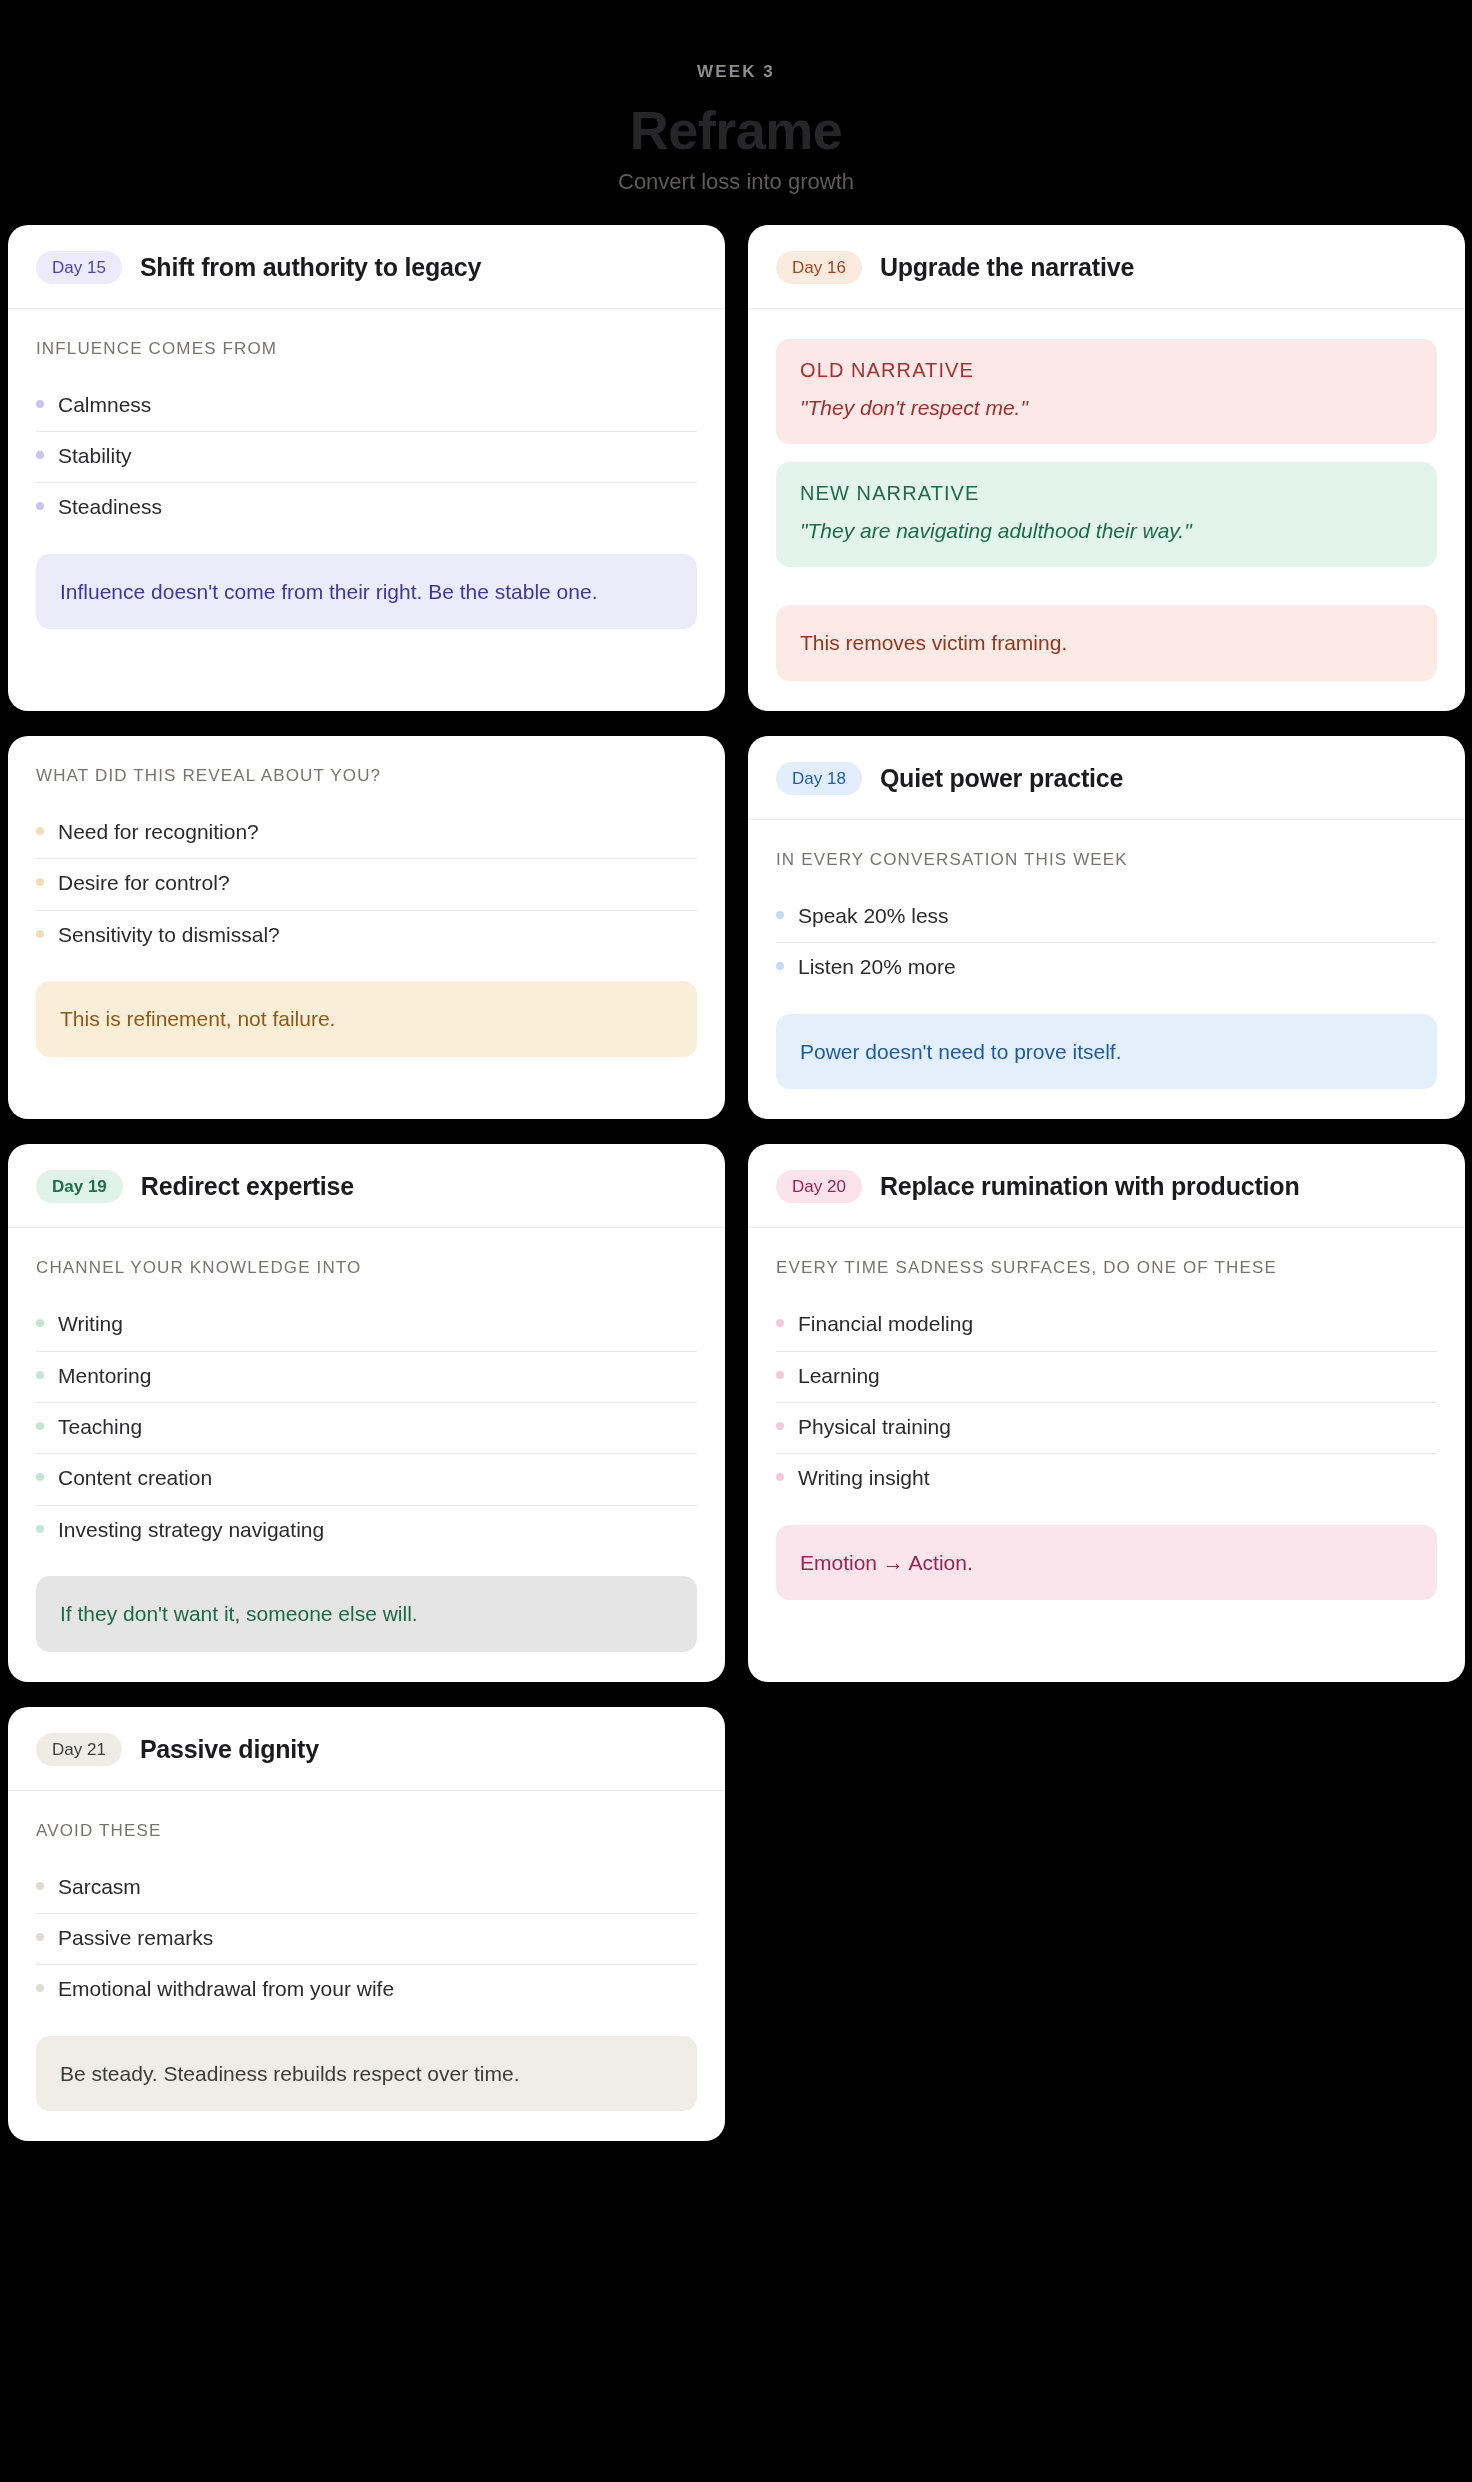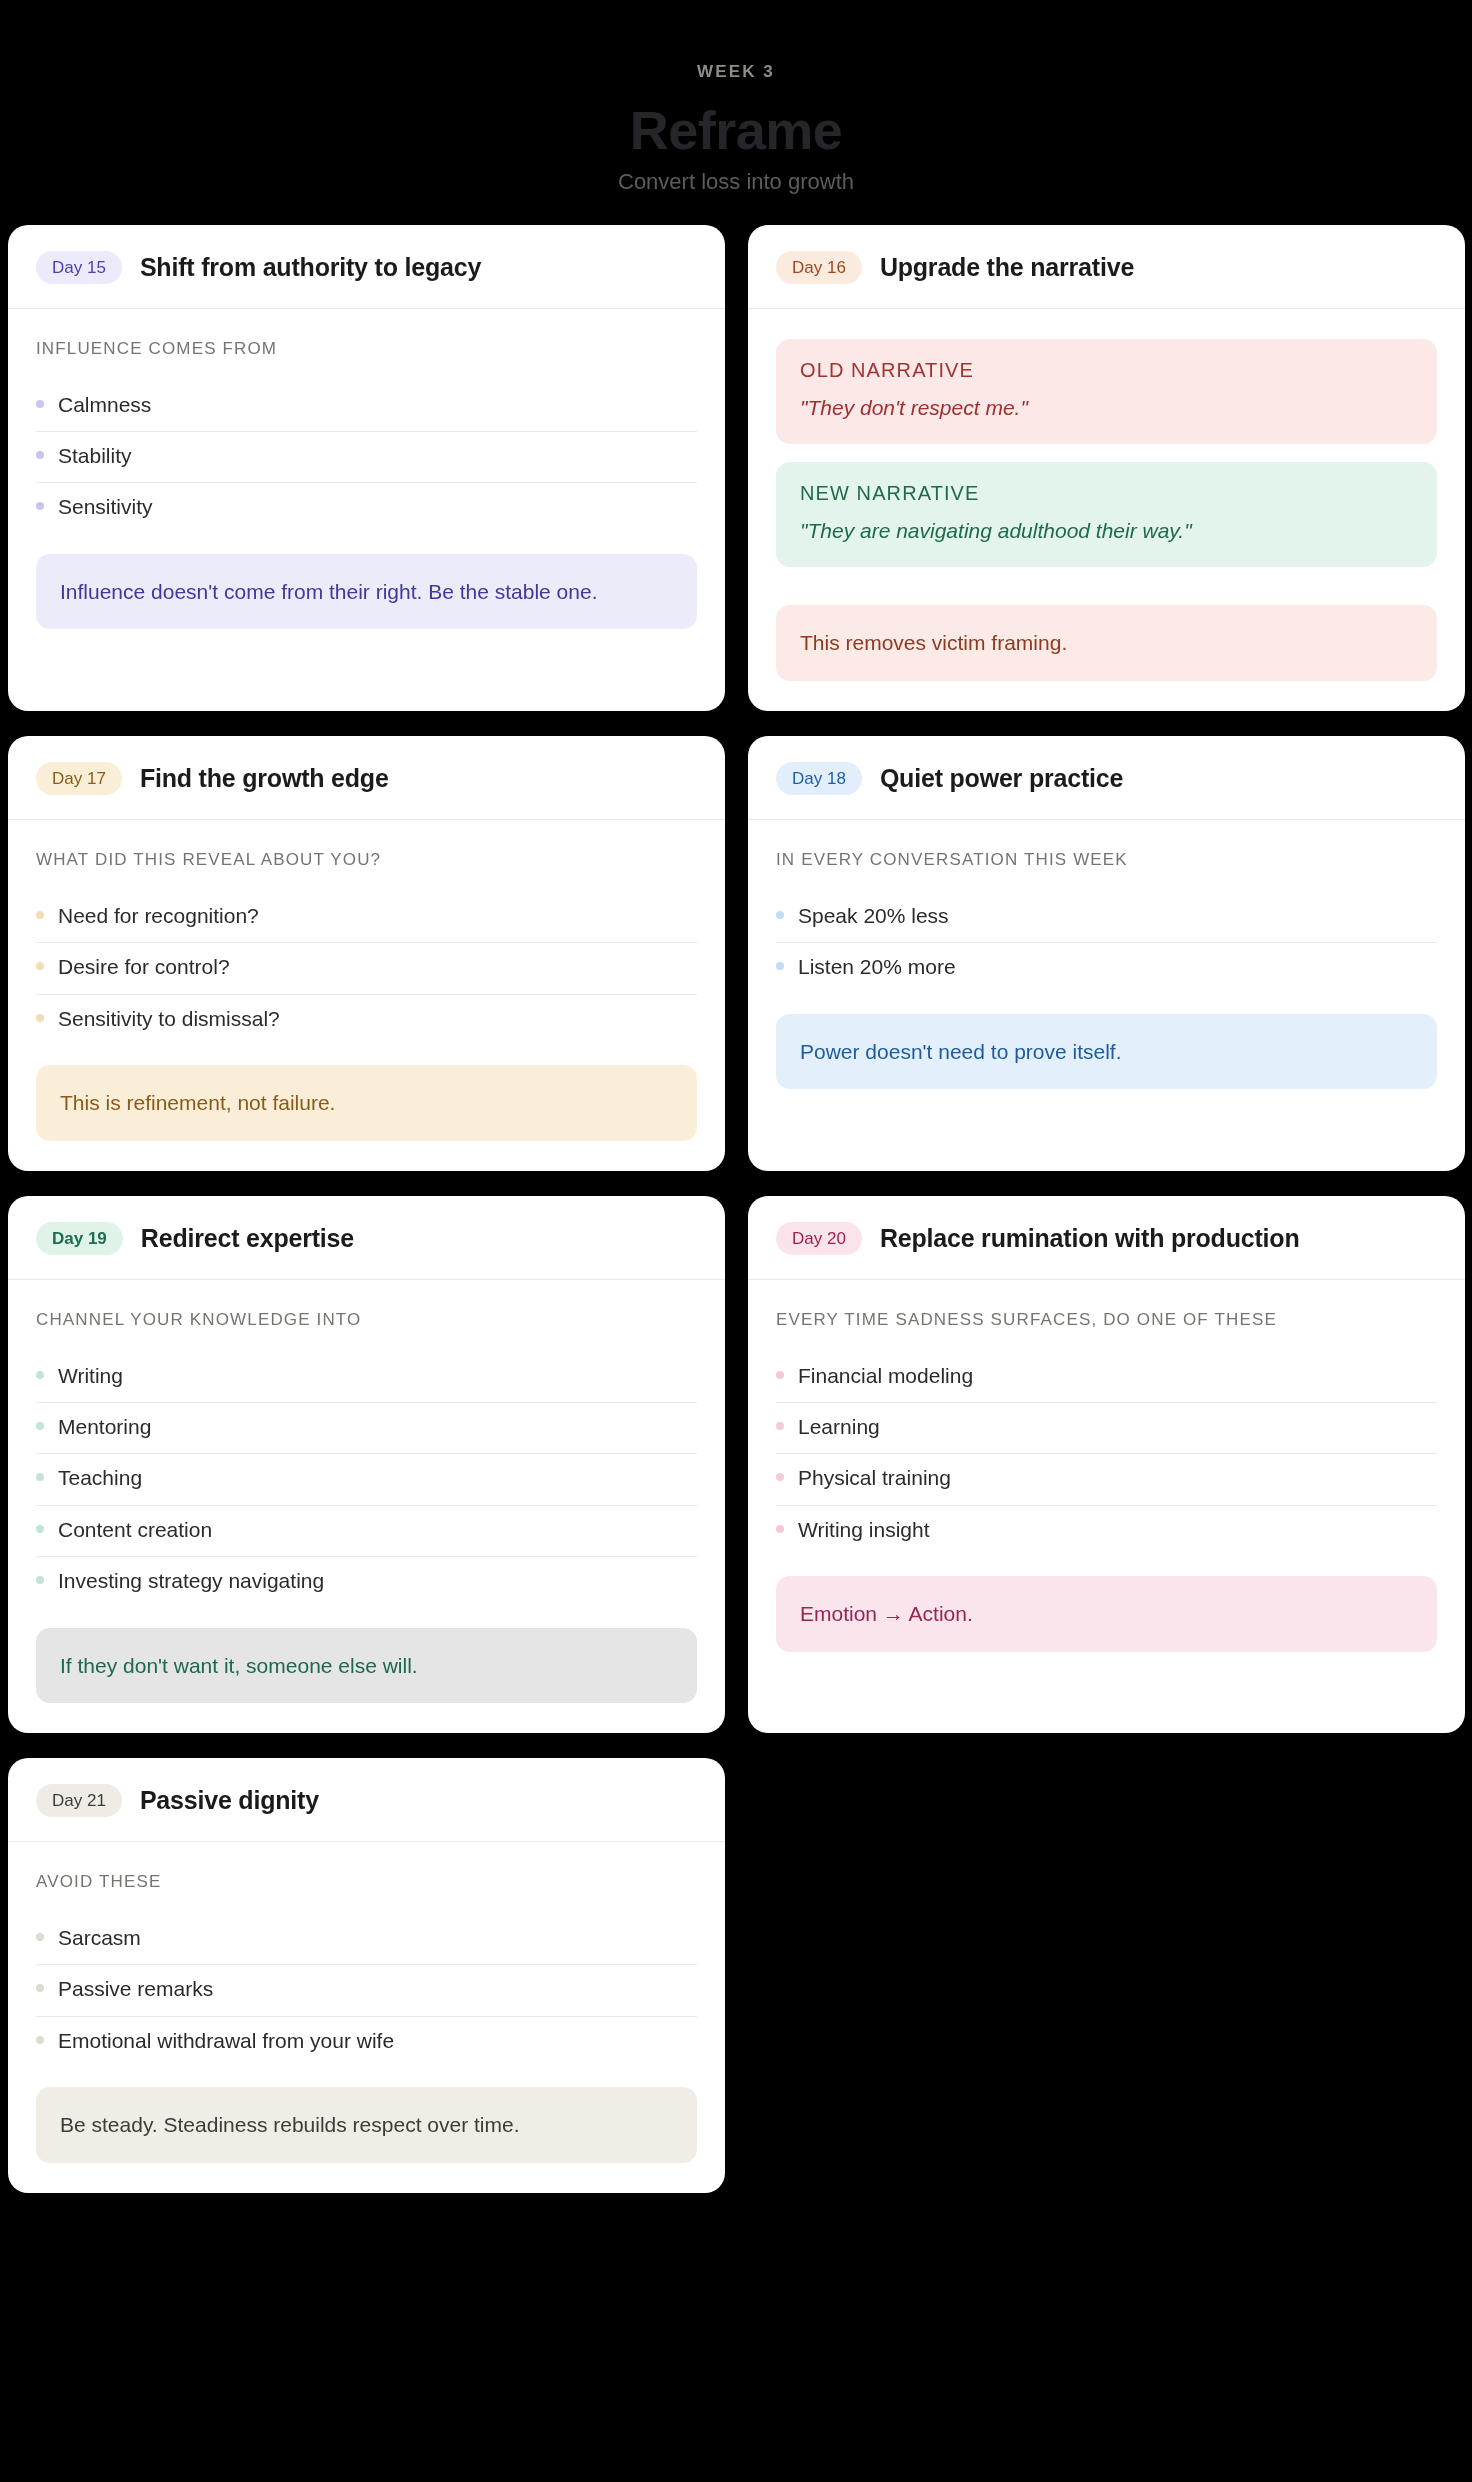--- a/index.html
+++ b/index.html
@@ -179,21 +179,21 @@
           <li class="bullet-item">
             <span class="bullet-dot" style="background: rgb(201, 196, 240);"></span>
             <span>Calmness</span>
           </li>
           <li class="bullet-item">
             <span class="bullet-dot" style="background: rgb(201, 196, 240);"></span>
             <span>Stability</span>
           </li>
           <li class="bullet-item">
             <span class="bullet-dot" style="background: rgb(201, 196, 240);"></span>
-            <span>Sensitivity</span>
+            <span>Steadiness</span>
           </li>
         </ul>
         <div class="callout" style="background: rgb(236, 235, 250); color: rgb(63, 57, 158);">Influence doesn't come from their right. Be the stable one.</div>
         <div class="spacer"></div>
       </div>
     </section>
     <section class="card">
       <div class="card-head">
         <span class="day-badge" style="background: rgb(251, 234, 222); color: rgb(156, 74, 33);">Day 16</span>
         <h2 class="card-title">Upgrade the narrative</h2>
@@ -205,24 +205,20 @@
         </div>
         <div class="narrative-box" style="background: rgb(227, 244, 236);">
           <div class="narrative-label" style="color: rgb(31, 107, 73);">NEW NARRATIVE</div>
           <div class="narrative-quote" style="color: rgb(29, 107, 72);">"They are navigating adulthood their way."</div>
         </div>
         <div class="callout" style="background: rgb(251, 234, 229); color: rgb(143, 58, 33);">This removes victim framing.</div>
         <div class="spacer"></div>
       </div>
     </section>
     <section class="card">
-      <div class="card-head">
-        <span class="day-badge" style="background: rgb(251, 238, 214); color: rgb(138, 92, 23);">Day 17</span>
-        <h2 class="card-title">Find the growth edge</h2>
-      </div>
       <div class="card-body">
         <div class="section-label">WHAT DID THIS REVEAL ABOUT YOU?</div>
         <ul class="bullet-list">
           <li class="bullet-item">
             <span class="bullet-dot" style="background: rgb(243, 221, 180);"></span>
             <span>Need for recognition?</span>
           </li>
           <li class="bullet-item">
             <span class="bullet-dot" style="background: rgb(243, 221, 180);"></span>
             <span>Desire for control?</span>

